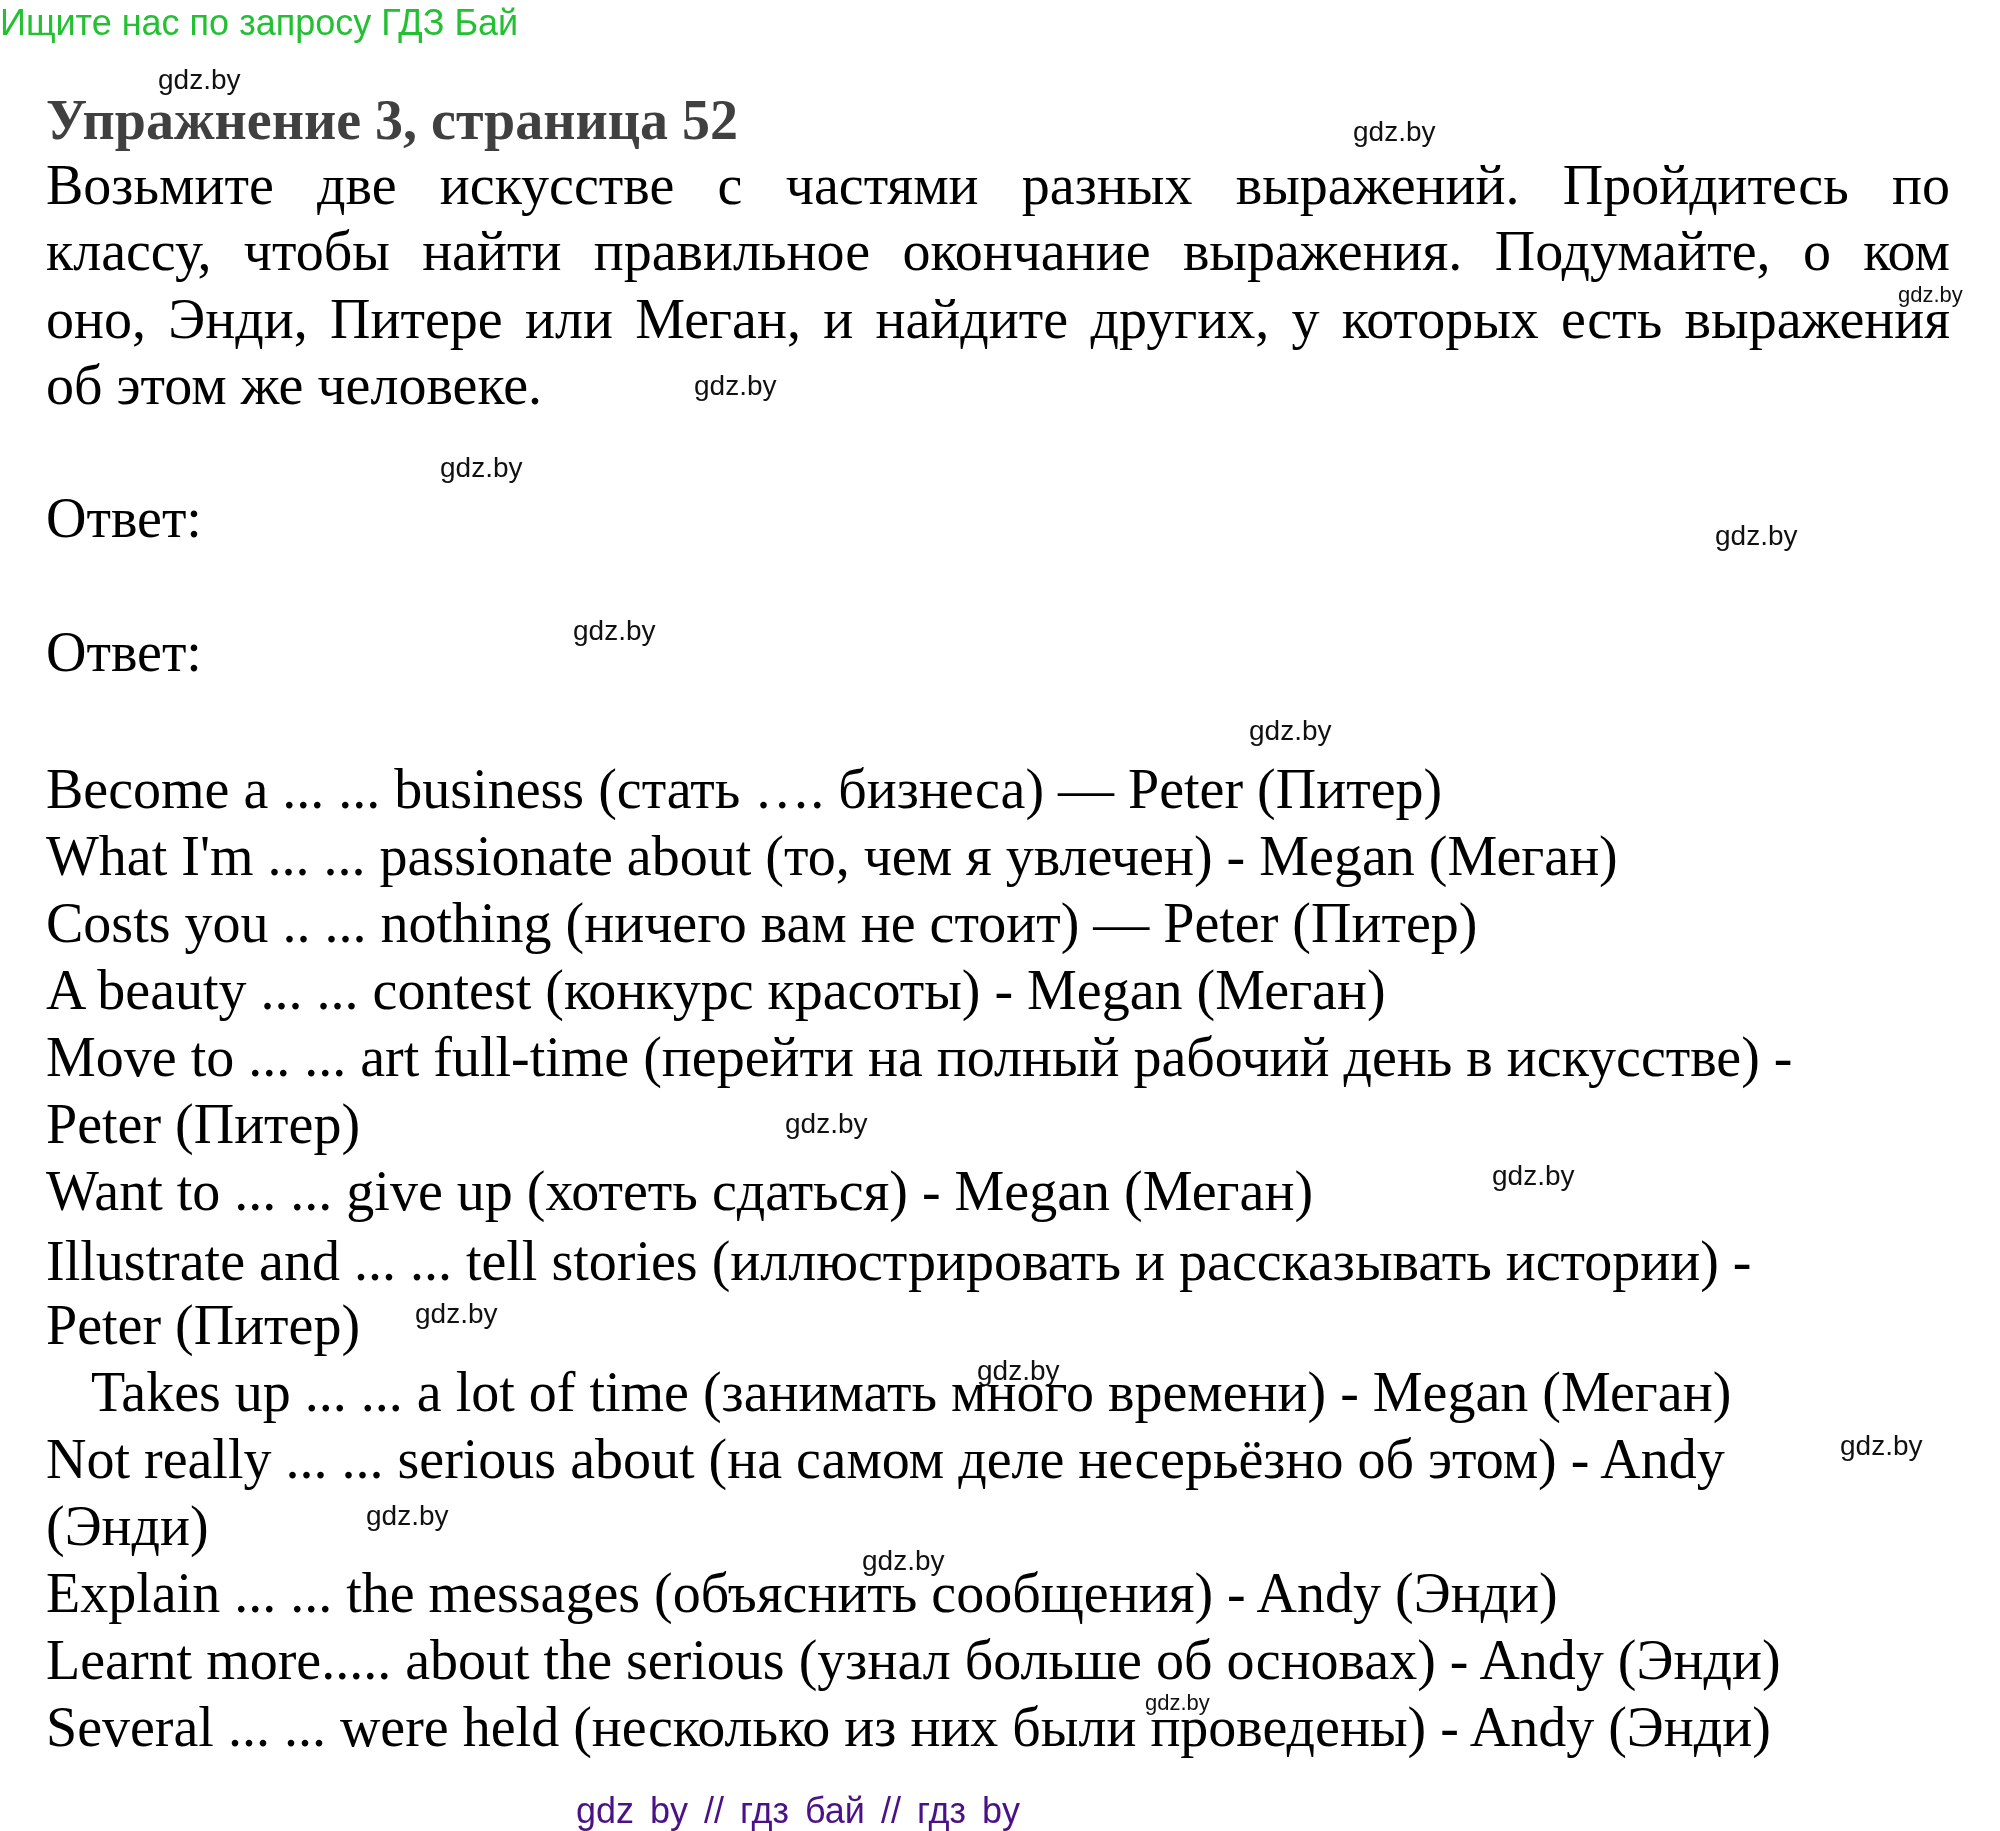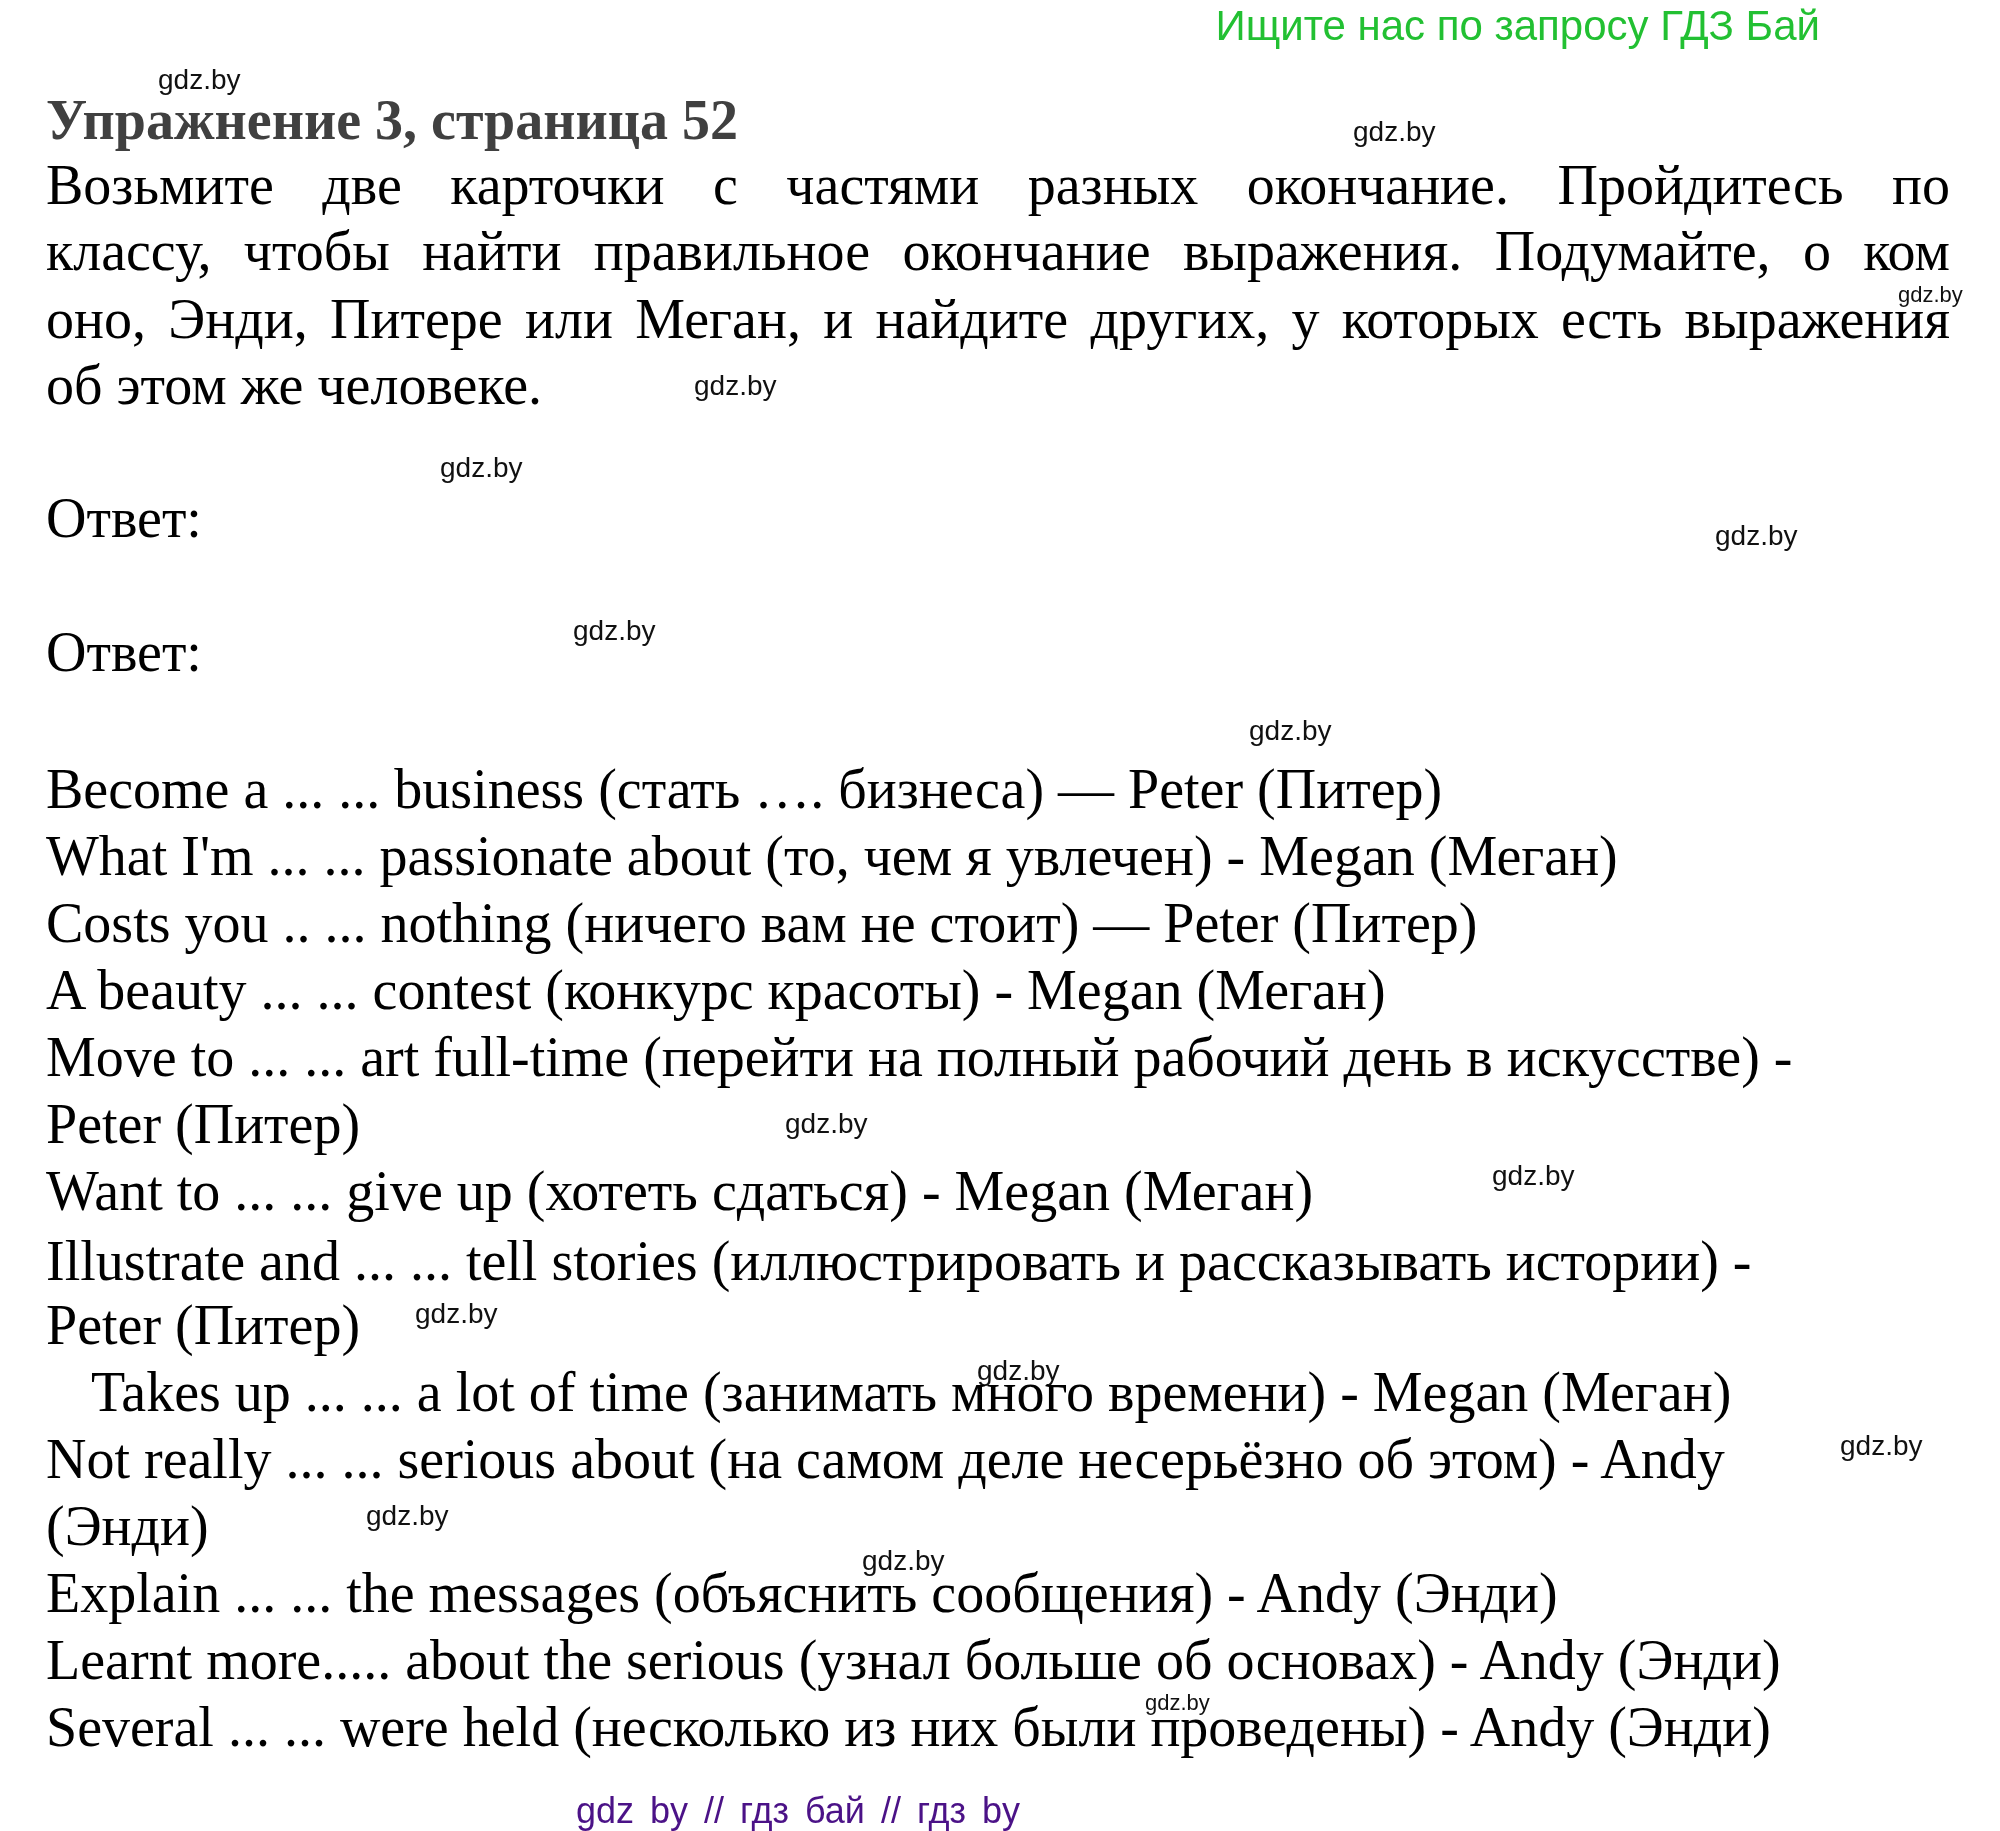--- a/index.html
+++ b/index.html
@@ -1,36 +1,36 @@
 <!DOCTYPE html>
 <html><head>
 <meta charset="utf-8">
 <style>
   html, body { margin: 0; padding: 0; background: #ffffff; }
   body { width: 2000px; height: 1831px; position: relative; overflow: hidden; }
   .abs { position: absolute; white-space: nowrap; }
-  .promo { left: 0; width: 1820px; top: 2px; text-align: right; font-family: "Liberation Sans", sans-serif; font-size: 42px; color: #22c032; }
+  .promo { left: 0; width: 1820px; top: 2px; text-align: left; font-family: "Liberation Sans", sans-serif; font-size: 36px; color: #22c032; }
   .title { left: 46px; top: 88px; font-family: "Liberation Serif", serif; font-weight: bold; font-size: 56px; color: #404040; }
   .body-line { left: 46px; width: 1904px; font-family: "Liberation Serif", serif; font-size: 56px; line-height: 67px; color: #000; }
   .justify { text-align: justify; text-align-last: justify; white-space: normal; }
   .answer-label { left: 46px; font-family: "Liberation Serif", serif; font-size: 56px; color: #000; }
   .ans-line { left: 46px; font-family: "Liberation Serif", serif; font-size: 56px; line-height: 67px; color: #000; }
   .wm { font-family: "Liberation Sans", sans-serif; font-size: 28px; color: #111; }
   .footer { left: 0; width: 1596px; top: 1790px; text-align: center; font-family: "Liberation Sans", sans-serif; font-size: 36px; color: #4b1287; word-spacing: 6px; }
 </style>
 </head>
 <body>
 
 <div class="abs promo">Ищите нас по запросу ГДЗ Бай</div>
 
 <div class="abs wm" style="left:158px; top:64px;">gdz.by</div>
 <div class="abs title">Упражнение 3, страница 52</div>
 <div class="abs wm" style="left:1353px; top:116px;">gdz.by</div>
 
-<div class="abs body-line justify" style="top:152px;">Возьмите две карточки с частями разных окончание. Пройдитесь по</div>
+<div class="abs body-line justify" style="top:152px;">Возьмите две искусстве с частями разных выражений. Пройдитесь по</div>
 <div class="abs body-line justify" style="top:218px;">классу, чтобы найти правильное окончание выражения. Подумайте, о ком</div>
 <div class="abs wm" style="left:1898px; top:282px; font-size:22px;">gdz.by</div>
 <div class="abs body-line justify" style="top:286px;">оно, Энди, Питере или Меган, и найдите других, у которых есть выражения</div>
 <div class="abs body-line" style="top:352px; width:auto;">об этом же человеке.</div>
 <div class="abs wm" style="left:694px; top:370px;">gdz.by</div>
 
 <div class="abs wm" style="left:440px; top:452px;">gdz.by</div>
 <div class="abs answer-label" style="top:486px;">Ответ:</div>
 <div class="abs wm" style="left:1715px; top:520px;">gdz.by</div>
 <div class="abs wm" style="left:573px; top:615px;">gdz.by</div>

